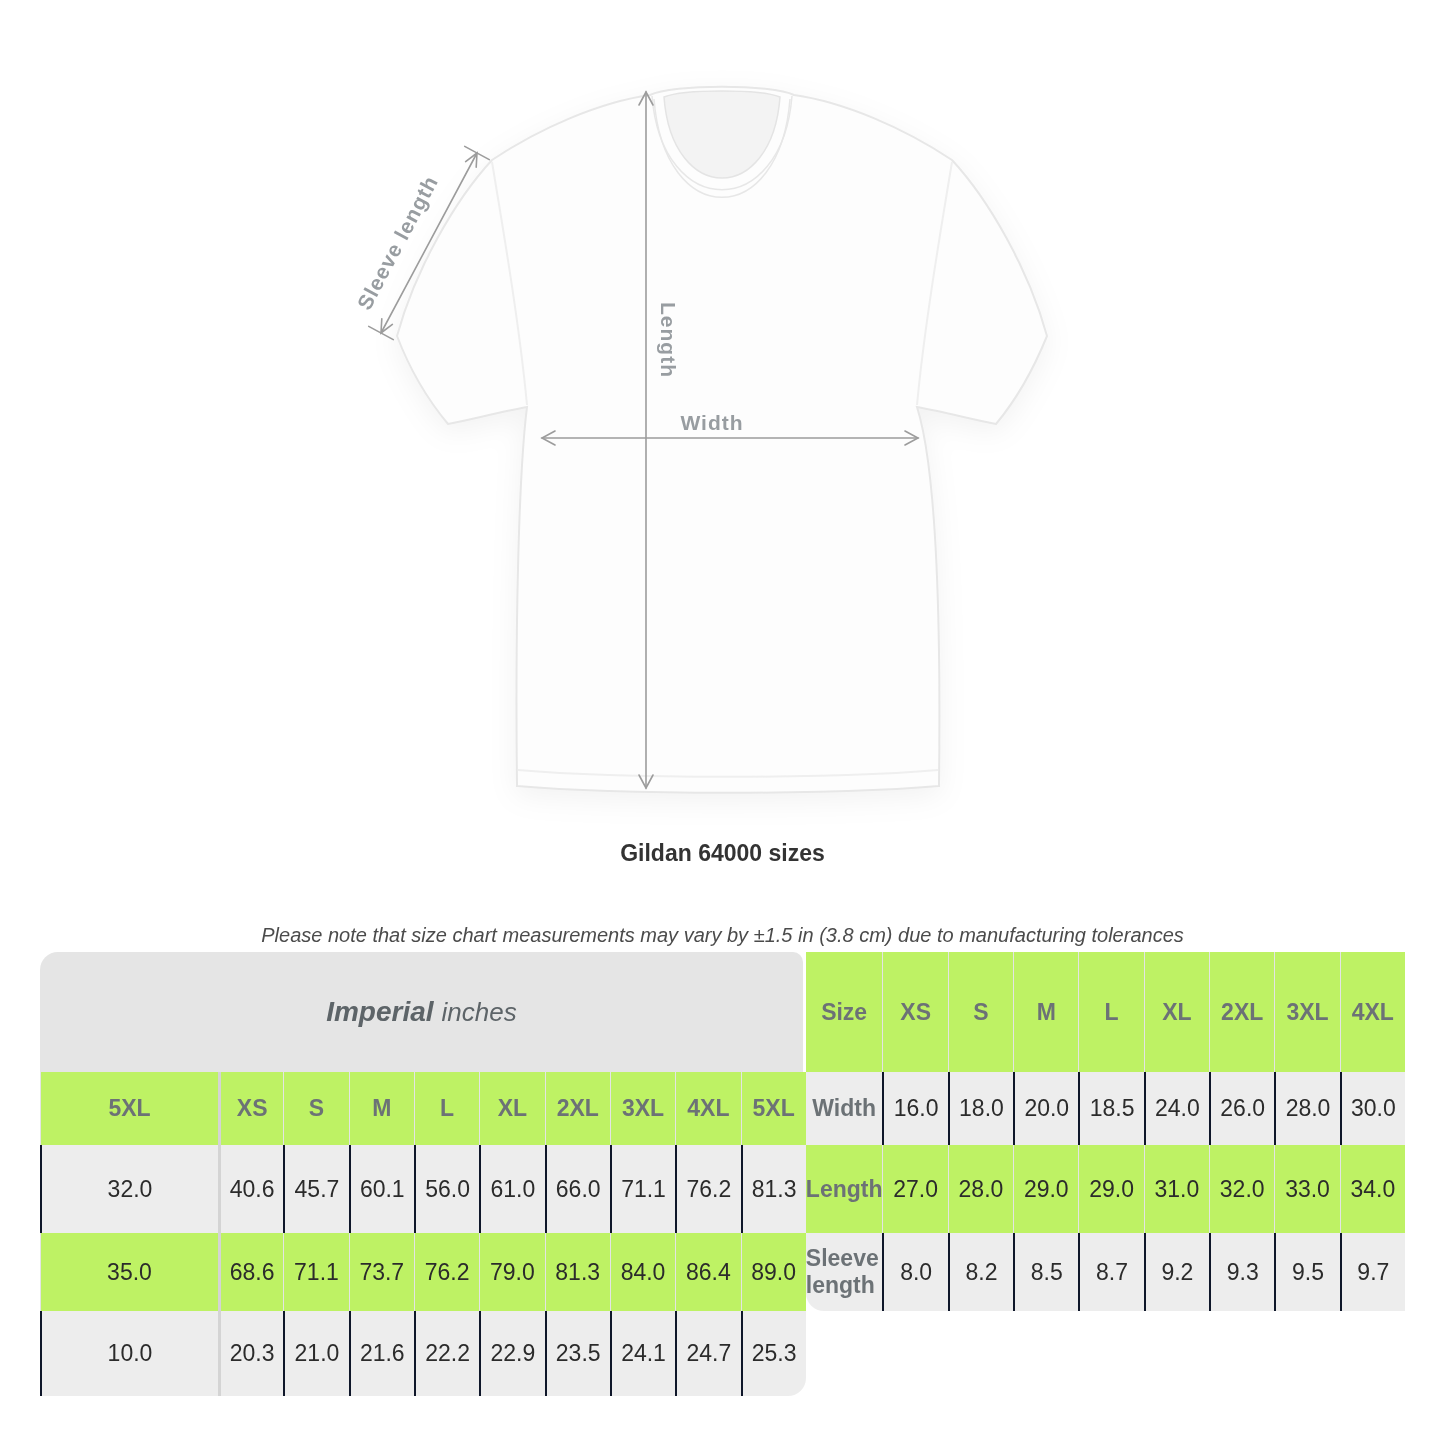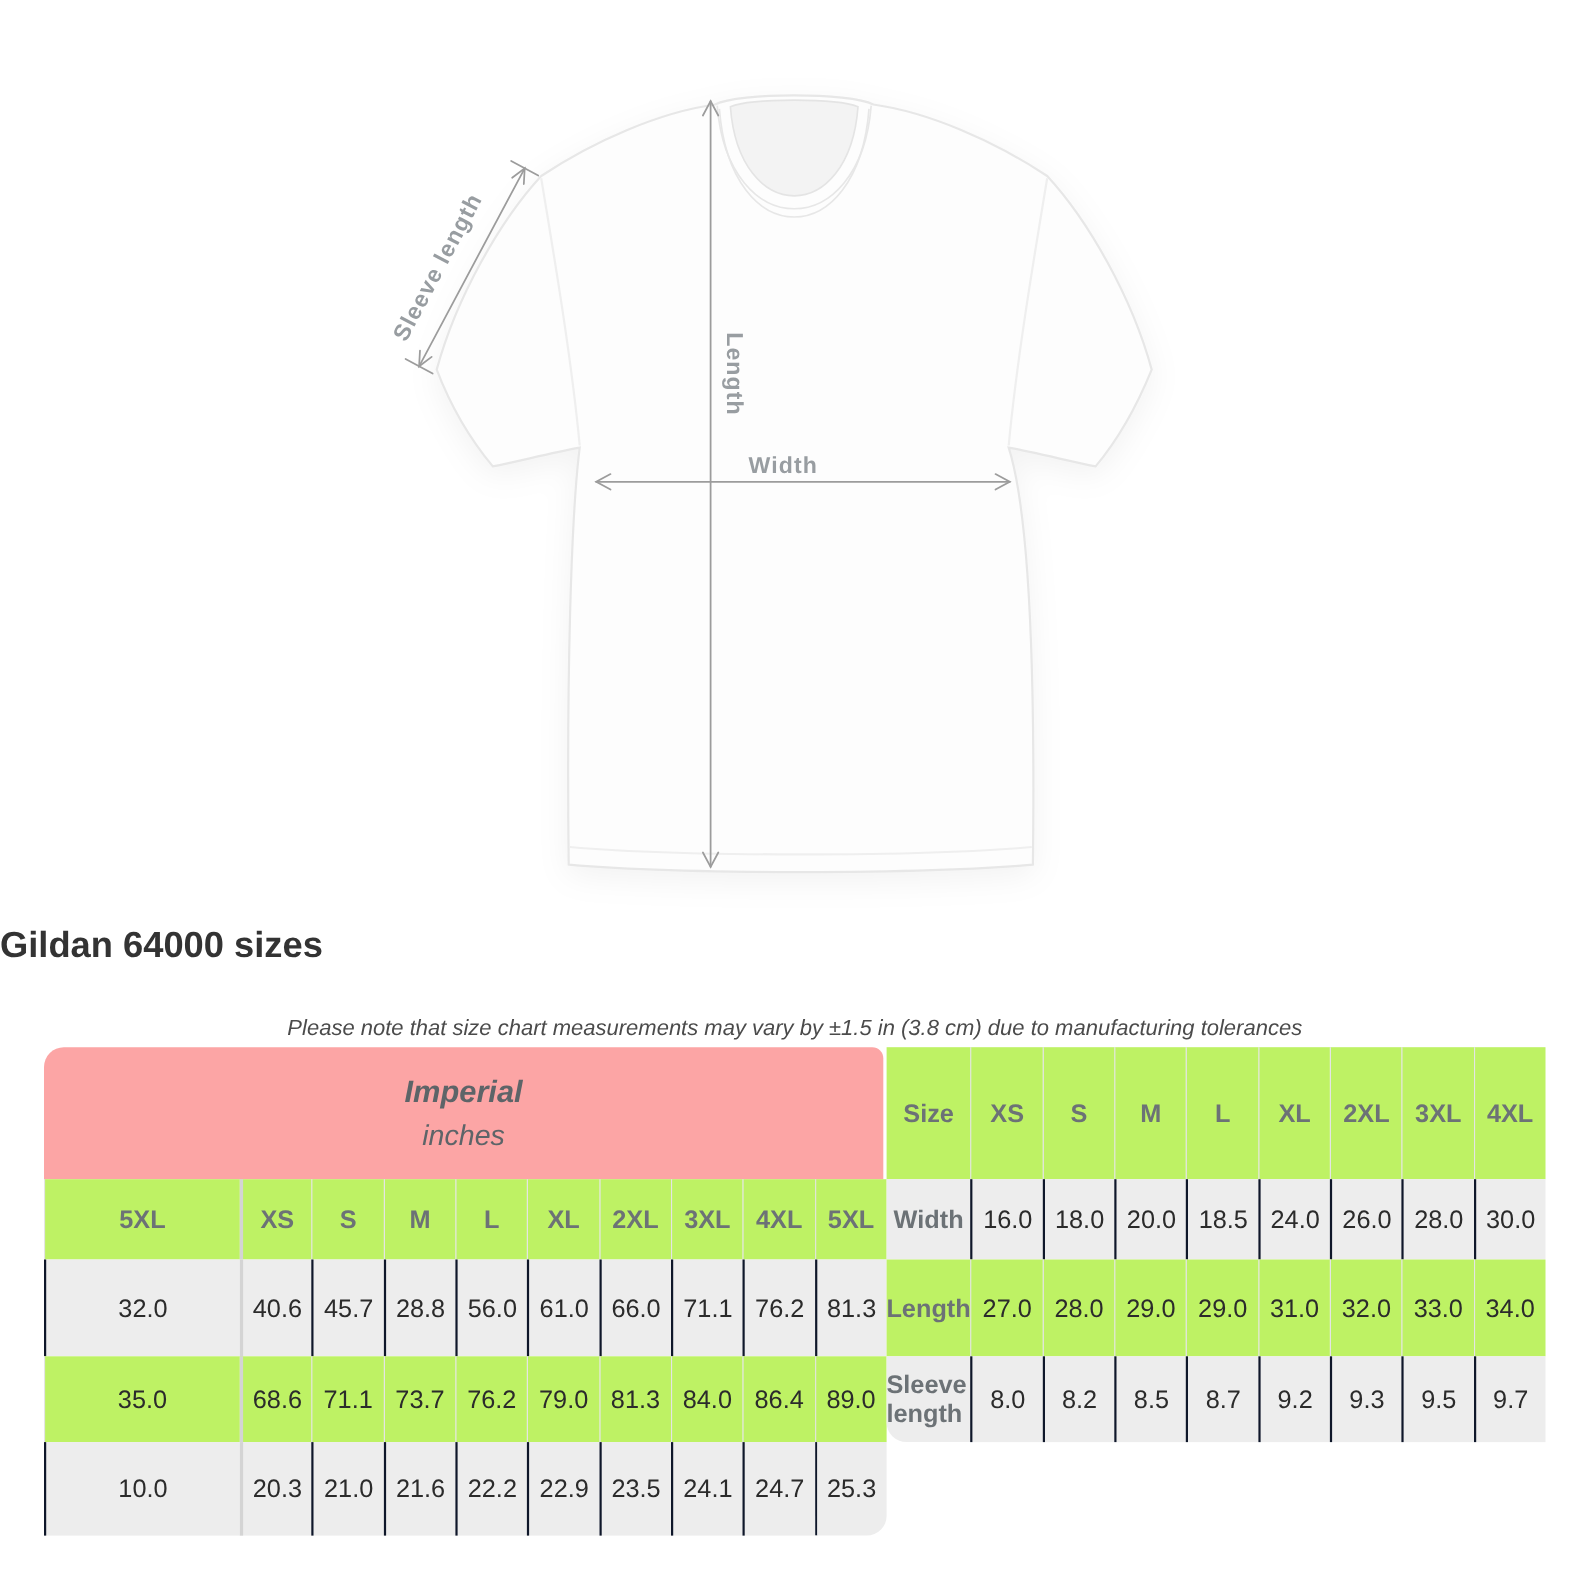--- a/index.html
+++ b/index.html
@@ -9,30 +9,30 @@
   
   .diagram{position:absolute;left:0;top:0;width:1445px;height:830px;}
   .shirt-body{fill:#fdfdfd;stroke:#e7e7e7;stroke-width:2;}
   .shirt-shade{fill:none;stroke:#efefef;stroke-width:2;}
   .collar-hole{fill:#f3f3f3;stroke:#e4e4e4;stroke-width:1.5;}
   .collar-line{fill:none;stroke:#e7e7e7;stroke-width:1.5;}
   .arrow{stroke:#9c9c9c;stroke-width:1.6;fill:none;stroke-linecap:round;}
   .meas-label{fill:#989da1;font-size:21px;font-weight:bold;letter-spacing:1px;}
 
   
-  .page-title{position:absolute;top:840px;left:0;width:100%;text-align:left;
-              font-size:33px;font-weight:bold;color:#333;}
+  .page-title{position:absolute;top:840px;left:0;width:100%;text-align:center;
+              font-size:23px;font-weight:bold;color:#333;}
   .note{position:absolute;top:924px;left:0;width:100%;text-align:center;
         font-style:italic;font-size:20px;color:#4b4b4b;}
 
   
   .table-wrap{position:absolute;left:40px;top:952px;width:1365px;}
   .grid{display:grid;grid-template-columns:178px repeat(18,1fr);
         grid-template-rows:120px 73px 88px 78px 85px;}
-  .sec-head{grid-row:1;background:#fca5a5;display:flex;flex-direction:column;
+  .sec-head{grid-row:1;background:#e5e5e5;display:flex;flex-direction:row;
             align-items:center;justify-content:center;gap:8px;}
   .sec-head.imperial{grid-column:1/11;border-radius:18px 10px 0 0;margin-right:3px;}
   .sec-head.metric{grid-column:11/20;border-radius:10px 18px 0 0;margin-left:3px;}
   .sec-title{font-style:italic;font-weight:bold;font-size:28px;color:#5d6468;}
   .sec-sub{font-style:italic;font-size:26px;color:#5d6468;}
 
   .cell{display:flex;align-items:center;justify-content:center;font-size:23px;}
   .head-text{font-weight:bold;color:#6c7276;}
   .data{color:#2b2b2b;}
   .r0,.r2{background:#bef264;}
@@ -128,21 +128,21 @@
       <div class="cell r1 data sep">18.0</div>
       <div class="cell r1 data sep">20.0</div>
       <div class="cell r1 data sep">18.5</div>
       <div class="cell r1 data sep">24.0</div>
       <div class="cell r1 data sep">26.0</div>
       <div class="cell r1 data sep">28.0</div>
       <div class="cell r1 data sep">30.0</div>
       <div class="cell r1 data sep">32.0</div>
       <div class="cell r1 data sep metric-div">40.6</div>
       <div class="cell r1 data sep">45.7</div>
-      <div class="cell r1 data sep">28.8</div>
+      <div class="cell r1 data sep">60.1</div>
       <div class="cell r1 data sep">56.0</div>
       <div class="cell r1 data sep">61.0</div>
       <div class="cell r1 data sep">66.0</div>
       <div class="cell r1 data sep">71.1</div>
       <div class="cell r1 data sep">76.2</div>
       <div class="cell r1 data sep">81.3</div>
       <div class="cell r2 row-label head-text">Length</div>
       <div class="cell r2 data sep">27.0</div>
       <div class="cell r2 data sep">28.0</div>
       <div class="cell r2 data sep">29.0</div>

